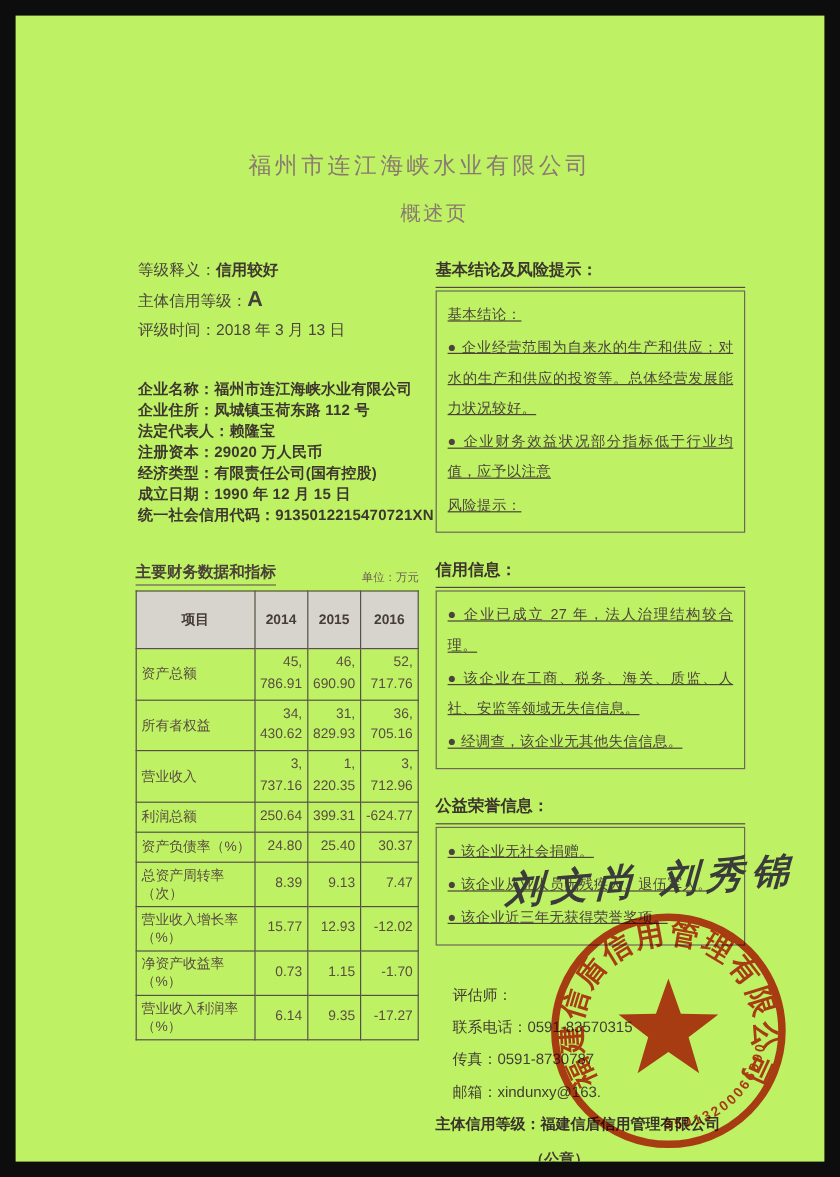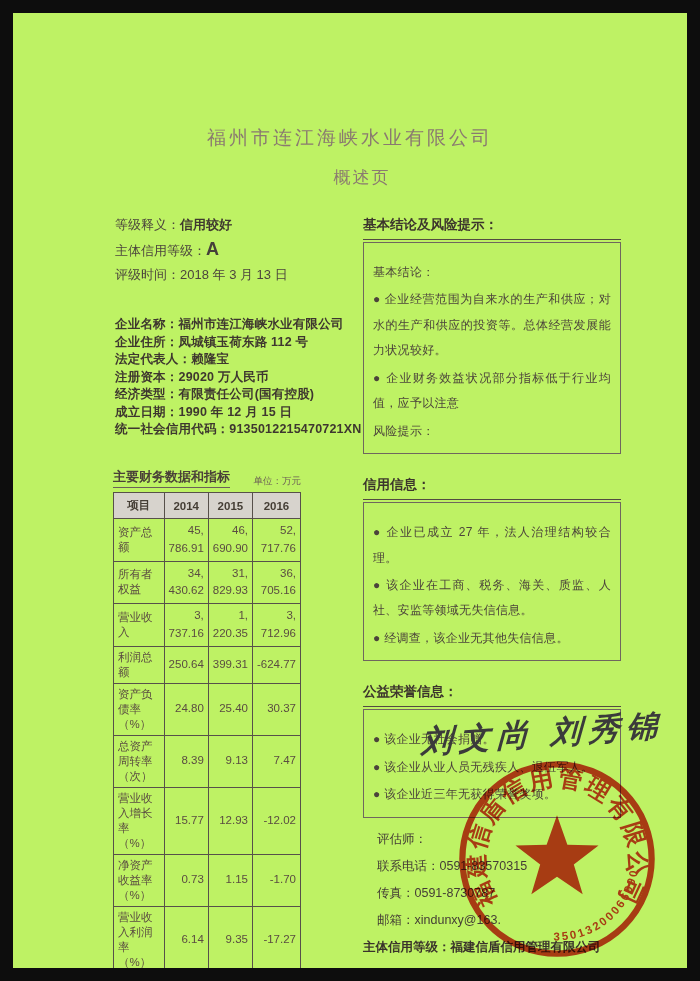--- a/index.html
+++ b/index.html
@@ -13,40 +13,40 @@
   .doc-subtitle{position:absolute;left:0;top:153px;width:100%;text-align:center;
     font-size:17px;letter-spacing:2px;color:#8a7a70;font-weight:500;margin-left:12px;}
   
   .rating{position:absolute;left:102px;top:200px;font-size:13px;line-height:24px;color:#4c453d;}
   .rating .grade{font-size:18px;font-weight:600;color:#45403a;}
   .rating .strong{font-weight:bold;color:#3f382f;}
   
   .company{position:absolute;left:102px;top:303px;width:262px;font-size:12.5px;
     font-weight:bold;line-height:17.5px;color:#3e372f;letter-spacing:.2px;}
   
-  .fin{position:absolute;left:100px;top:455px;width:188px;}
+  .fin{position:absolute;left:100px;top:455px;width:236px;}
   .fin-titlebar{display:flex;justify-content:space-between;align-items:flex-end;margin-bottom:4px;}
   .fin-title{font-size:13px;font-weight:bold;color:#4a4138;border-bottom:1px solid #6b6058;padding-bottom:1px;}
   .fin-unit{font-size:9.5px;color:#6b5e55;}
   table{border-collapse:collapse;width:100%;}
   th,td{border:1px solid #57504a;}
-  th{background:#d7d3cd;font-size:11.5px;color:#453e35;padding:5px 2px;}
+  th{background:#d7d3cd;font-size:11.5px;color:#453e35;padding:16px 2px;}
   td.lbl{font-size:11.5px;color:#5a4c41;padding:3px 2px 3px 4px;}
   td.num{text-align:right;font-size:11.5px;color:#5a4c41;padding:3px 4px;
     white-space:pre-line;line-height:1.55;}
   
   .rcol{position:absolute;left:350px;top:203px;width:258px;}
   .sec-heading{font-size:13.5px;font-weight:bold;color:#3c352c;padding-bottom:5px;
     border-bottom:1.5px solid #534b42;}
-  .sec-box{border:1px solid #6f675e;padding:15px 9px 7px;font-size:12px;color:#4c443b;
-    line-height:2.12;text-align:justify;letter-spacing:.3px;margin-top:2px;}
+  .sec-box{border:1px solid #6f675e;padding:5px 9px 7px;font-size:12px;color:#4c443b;
+    line-height:2.12;text-align:justify;letter-spacing:.3px;margin-top:2px;text-decoration:underline;}
   .sec-box p{margin:2px 0;}
   .gap1{margin-top:22px;}
   
-  .contact{margin-top:8px;font-size:12.5px;line-height:27px;color:#443d35;}
+  .contact{margin-top:28px;font-size:12.5px;line-height:27px;color:#443d35;}
   .contact .ind{padding-left:14px;}
   .contact .agency{font-weight:bold;color:#3a332b;}
   .contact .seal-note{padding-left:78px;font-weight:bold;margin-top:2px;}
   
   .signature{position:absolute;left:408px;top:700px;font-size:31px;color:#3b3b3b;
     transform:rotate(-4deg) skewX(-6deg);font-weight:600;letter-spacing:7px;font-style:italic;}
   
   .stamp{position:absolute;left:440px;top:742px;width:208px;height:208px;
     mix-blend-mode:multiply;opacity:.9;}
 </style>

